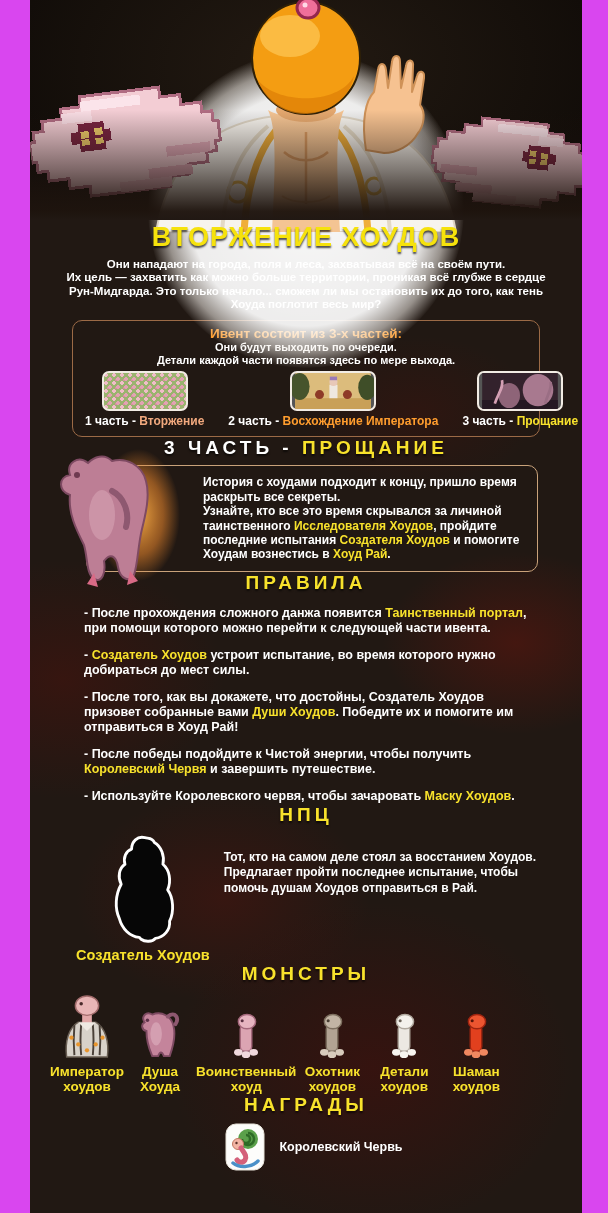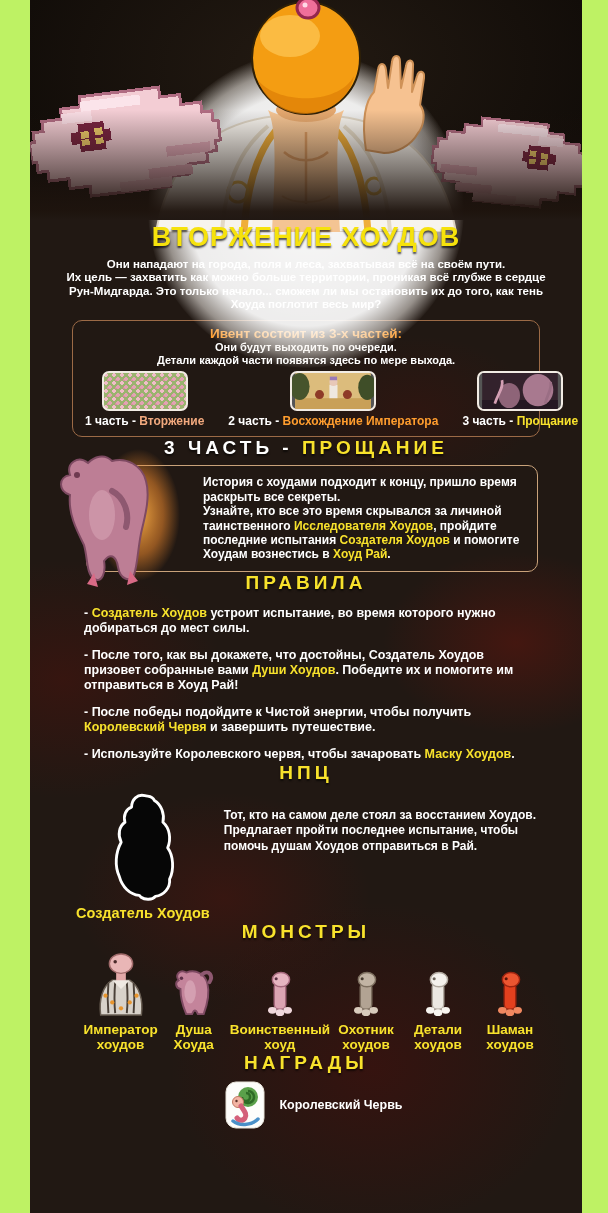--- a/index.html
+++ b/index.html
@@ -1,16 +1,16 @@
 <!DOCTYPE html>
 <html lang="ru"><head>
 <meta charset="utf-8">
 <style>
   html,body{margin:0;padding:0;background:#362c4b;}
-  .page{position:relative;width:608px;height:1213px;margin:0 auto;background:#bef264;overflow:hidden;
+  .page{position:relative;width:608px;height:1213px;margin:0 auto;background:#d946ef;overflow:hidden;
         font-family:"Liberation Sans","DejaVu Sans",sans-serif;font-weight:700;color:#fff;}
   .column{position:absolute;left:30px;top:0;width:552px;height:1213px;overflow:hidden;
     background:
       radial-gradient(ellipse 190px 130px at 88% 53%, rgba(96,22,14,.55), transparent 70%),
       radial-gradient(ellipse 230px 170px at 6% 56%, rgba(80,18,12,.45), transparent 70%),
       radial-gradient(ellipse 280px 230px at 62% 88%, rgba(70,15,12,.55), transparent 72%),
       radial-gradient(ellipse 210px 150px at 35% 74%, rgba(88,20,14,.4), transparent 70%),
       radial-gradient(ellipse 170px 110px at 70% 34%, rgba(70,18,12,.35), transparent 70%),
       #211813;}
   
@@ -52,21 +52,21 @@
   .rule{margin:12px 54px 0;font-size:12.5px;line-height:1.2;}
   .rule:first-of-type{margin-top:15px;}
   
   .npc-title{margin-top:15px;}
   .npc-row{display:flex;align-items:flex-start;gap:14px;margin:6px 30px 0 46px;}
   .npc-left{flex:0 0 102px;display:flex;flex-direction:column;align-items:center;}
   .npc-name{margin-top:3px;font-size:14.5px;color:#f8e22c;white-space:nowrap;}
   .npc-desc{flex:1;margin:18px 0 0;font-size:12px;line-height:1.3;white-space:pre-line;}
   
   .monsters-title{margin-top:8px;}
-  .monsters-row{display:flex;justify-content:flex-end;align-items:flex-start;margin:8px 36px 0;}
+  .monsters-row{display:flex;justify-content:flex-start;align-items:flex-start;margin:8px 20px 0;}
   .monster{display:flex;flex-direction:column;align-items:center;min-width:72px;}
   .m-sprite{height:66px;display:flex;align-items:flex-end;justify-content:center;}
   .m-name{margin-top:5px;font-size:13.5px;line-height:1.12;color:#f8e22c;text-align:center;white-space:pre-line;}
   
   .rewards-title{margin-top:10px;letter-spacing:5px;}
   .reward-row{display:flex;align-items:center;justify-content:center;gap:14px;margin-top:7px;padding-left:16px;}
   .reward-name{font-size:12.5px;}
 </style>
 </head>
 <body>
@@ -193,20 +193,21 @@
         <path d="M80,138 l8,10 l-11,4 z" fill="#d96a86"></path>
         <circle cx="27" cy="42" r="3" fill="#6e3a50"></circle>
       </svg>
       <div class="part3-box">
         <p class="part3-text"><span>История с хоудами подходит к концу, пришло время раскрыть все секреты.
 </span><span>Узнайте, кто все это время скрывался за личиной таинственного </span><span class="c-y">Исследователя Хоудов</span><span>, пройдите последние испытания </span><span class="c-y">Создателя Хоудов</span><span> и помогите Хоудам вознестись в </span><span class="c-y">Хоуд Рай</span><span>.</span></p>
       </div>
     </div>
 
     <h2 class="sec rules-title">ПРАВИЛА</h2>
+    <p class="rule"><span>- После прохождения сложного данжа появится </span><span class="c-y">Таинственный портал</span><span>, при помощи которого можно перейти к следующей части ивента.</span></p>
     <p class="rule"><span>- </span><span class="c-y">Создатель Хоудов</span><span> устроит испытание, во время которого нужно добираться до мест силы.</span></p>
     <p class="rule"><span>- После того, как вы докажете, что достойны, Создатель Хоудов призовет собранные вами </span><span class="c-y">Души Хоудов</span><span>. Победите их и помогите им отправиться в Хоуд Рай!</span></p>
     <p class="rule"><span>- После победы подойдите к Чистой энергии, чтобы получить </span><span class="c-y">Королевский Червя</span><span> и завершить путешествие.</span></p>
     <p class="rule"><span>- Используйте Королевского червя, чтобы зачаровать </span><span class="c-y">Маску Хоудов</span><span>.</span></p>
 
     <h2 class="sec npc-title">НПЦ</h2>
     <div class="npc-row">
       <div class="npc-left">
         <svg width="80" height="112" viewBox="0 0 68 118">
           <path d="M36,6 C28,4 22,10 22,18 C16,20 13,27 15,34 C9,38 7,47 11,55 C5,66 4,80 9,91 C12,102 20,110 30,111 L32,113 C36,116 44,116 47,112 C56,111 63,103 62,94 C67,84 66,69 60,61 C64,51 62,40 55,34 C57,25 53,15 46,11 C44,6 40,7 36,6 Z" fill="#060606" stroke="#ffffff" stroke-width="3" stroke-linejoin="round"></path>

